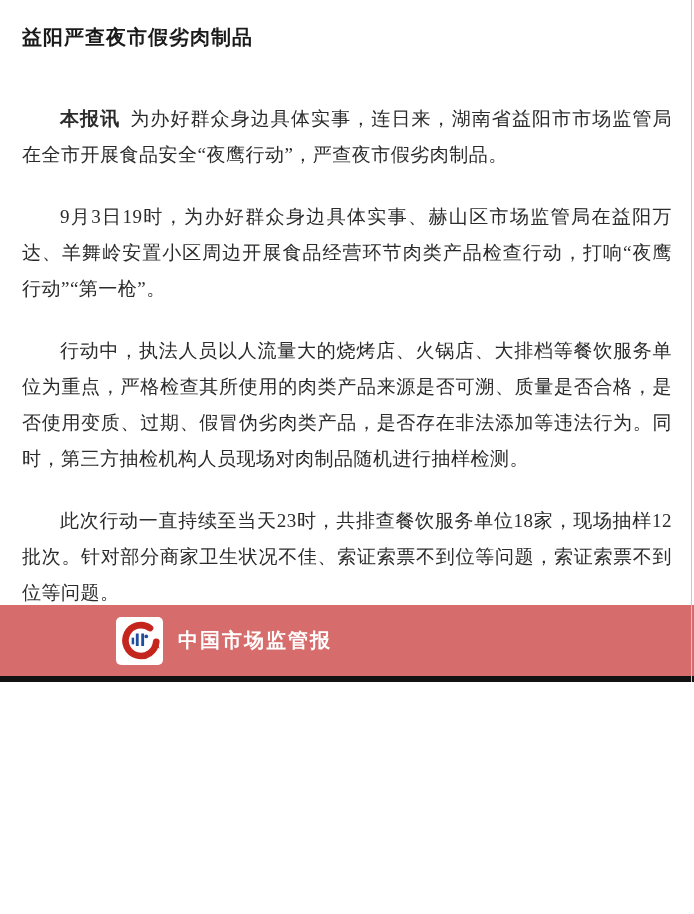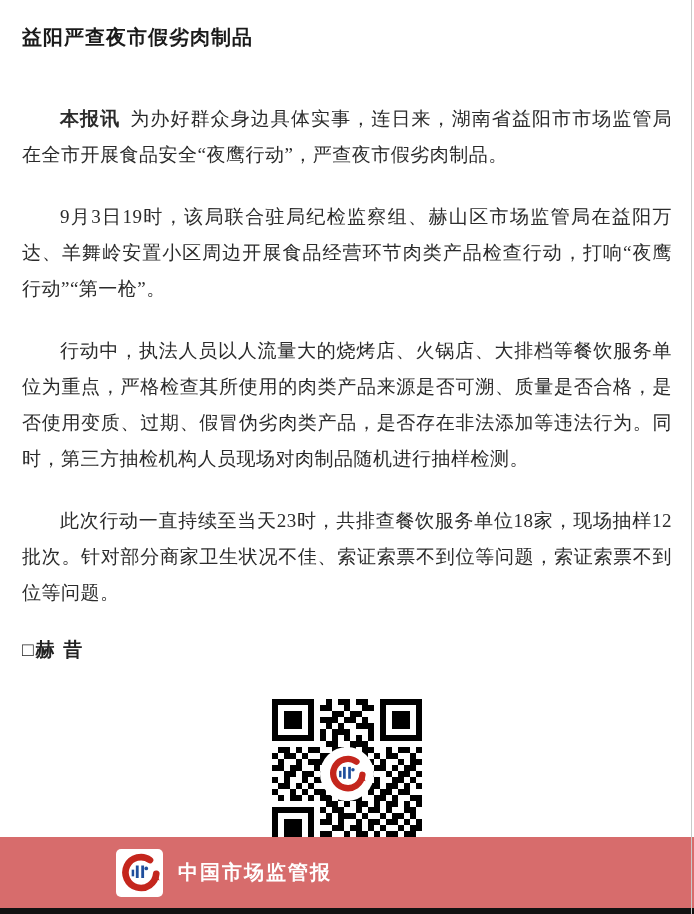--- a/index.html
+++ b/index.html
@@ -1,20 +1,20 @@
 <!DOCTYPE html>
 <html><head>
 <meta charset="utf-8">
 <style>
   * { box-sizing: border-box; margin: 0; padding: 0; }
   html, body { background: #fff; }
   .page {
     position: relative;
     width: 694px;
-    height: 914px;
+    height: 682px;
     background: #ffffff;
     overflow: hidden;
     font-family: "Liberation Sans", sans-serif;
   }
   .edge-right {
     position: absolute; top: 0; bottom: 0; right: 2px; width: 1px;
     background: #c9c9c9;
   }
   .content { padding: 0 22px; }
   .page-title {
@@ -116,21 +116,21 @@
 <body>
 
 <div class="page">
   <div class="content">
 
     <h1 class="page-title">益阳严查夜市假劣肉制品</h1>
 
 
     <div class="article">
       <p><b class="lead">本报讯</b><span>为办好群众身边具体实事，连日来，湖南省益阳市市场监管局在全市开展食品安全“夜鹰行动”，严查夜市假劣肉制品。</span></p>
-      <p>9月3日19时，该局联合驻局纪检监察组、赫山区市场监管局在益阳万达、羊舞岭安置小区周边开展食品经营环节肉类产品检查行动，打响“夜鹰行动”“第一枪”。</p>
+      <p>9月3日19时，为办好群众身边具体实事、赫山区市场监管局在益阳万达、羊舞岭安置小区周边开展食品经营环节肉类产品检查行动，打响“夜鹰行动”“第一枪”。</p>
       <p>行动中，执法人员以人流量大的烧烤店、火锅店、大排档等餐饮服务单位为重点，严格检查其所使用的肉类产品来源是否可溯、质量是否合格，是否使用变质、过期、假冒伪劣肉类产品，是否存在非法添加等违法行为。同时，第三方抽检机构人员现场对肉制品随机进行抽样检测。</p>
       <p>此次行动一直持续至当天23时，共排查餐饮服务单位18家，现场抽样12批次。针对部分商家卫生状况不佳、索证索票不到位等问题，索证索票不到位等问题。</p>
     </div>
 
     <div class="byline">□赫 昔</div>
 
     <div class="qr-wrap">
       <div class="qr-box">
         <div class="qr-matrix">
             <i class="on"></i>

